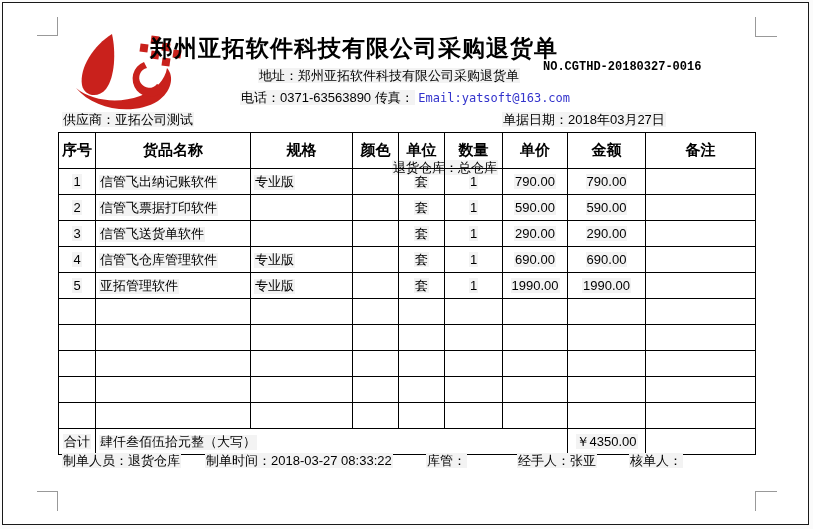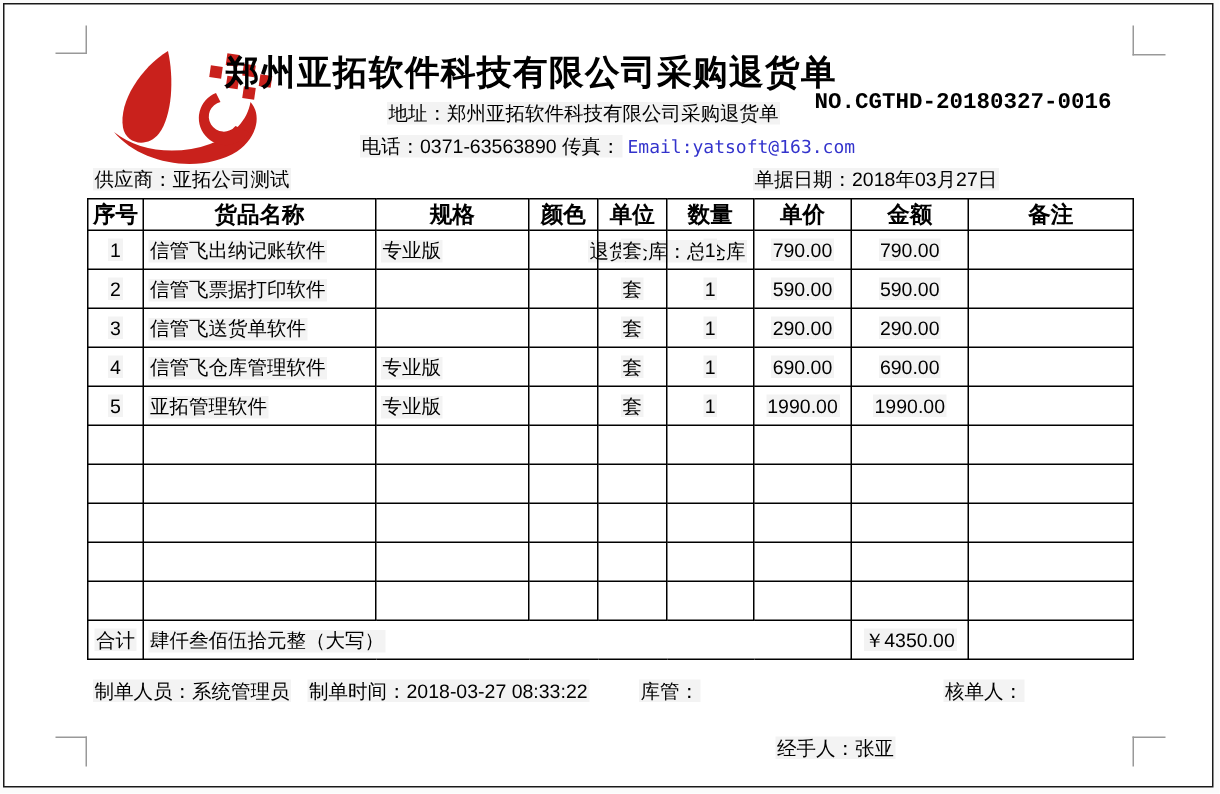--- a/index.html
+++ b/index.html
@@ -26,21 +26,21 @@
   .hl{background:#f3f3f3;padding:0 1px;}
 
   .logo{left:74px;top:32px;width:112px;height:84px;}
 
   .title{
     left:150px;top:33px;width:510px;text-align:left;
     font-size:23px;font-weight:bold;letter-spacing:1px;
   }
   .addr{left:258px;top:67px;font-size:13px;}
   .docno{
-    left:543px;top:60px;font-size:15px;font-weight:bold;
+    left:543px;top:60px;font-size:12px;font-weight:bold;
     font-family:"Liberation Mono","DejaVu Sans Mono",monospace;letter-spacing:0px;
   }
   .phone{left:240px;top:89px;font-size:13px;}
   .email{
     font-family:"DejaVu Sans Mono","Liberation Mono",monospace;
     font-size:12px;color:#3333cc;text-align:right;
   }
 
   .inforow{top:111px;font-size:13px;}
   .supplier{left:62px;}
@@ -51,31 +51,31 @@
     position:absolute;left:58px;top:132px;width:697px;
     border-collapse:collapse;table-layout:fixed;
     font-size:13px;
   }
   table.items th, table.items td{
     border:1px solid #000;
     padding:0 3px;
     overflow:hidden;
     box-sizing:border-box;
   }
-  table.items thead tr{height:21px;}
+  table.items thead tr{height:36px;}
   table.items tbody tr, table.items tfoot tr{height:26px;}
   table.items th{font-size:15px;font-weight:bold;text-align:center;}
   .ac{text-align:center;}
   .al{text-align:left;font-family:Liberation Mono, monospace;}
 
   .footline{top:452px;font-size:13px;}
   .f-maker{left:62px;}
   .f-time{left:205px;text-align:center;}
   .f-store{left:426px;}
-  .f-handler{left:517px;margin-top:38px;}
+  .f-handler{left:517px;}
   .f-checker{left:629px;}
 </style>
 </head>
 <body>
 
 <div class="page"></div>
 
 <div class="crop tl"></div>
 <div class="crop tr"></div>
 <div class="crop bl"></div>
@@ -250,17 +250,17 @@
   <tfoot>
     <tr>
       <td class="ac"><span class="hl">合计</span></td>
       <td class="al" colspan="6"><span class="hl">肆仟叁佰伍拾元整（大写）</span></td>
       <td class="ac"><span class="hl">￥4350.00</span></td>
       <td></td>
     </tr>
   </tfoot>
 </table>
 
-<div class="abs footline f-maker"><span class="hl">制单人员：系统管理员</span></div>
+<div class="abs footline f-maker"><span class="hl">制单人员：退货仓库</span></div>
 <div class="abs footline f-time"><span class="hl">制单时间：2018-03-27 08:33:22</span></div>
 <div class="abs footline f-store"><span class="hl">库管：</span></div>
 <div class="abs footline f-handler"><span class="hl">经手人：张亚</span></div>
 <div class="abs footline f-checker"><span class="hl">核单人：</span></div>
 
 </body></html>

